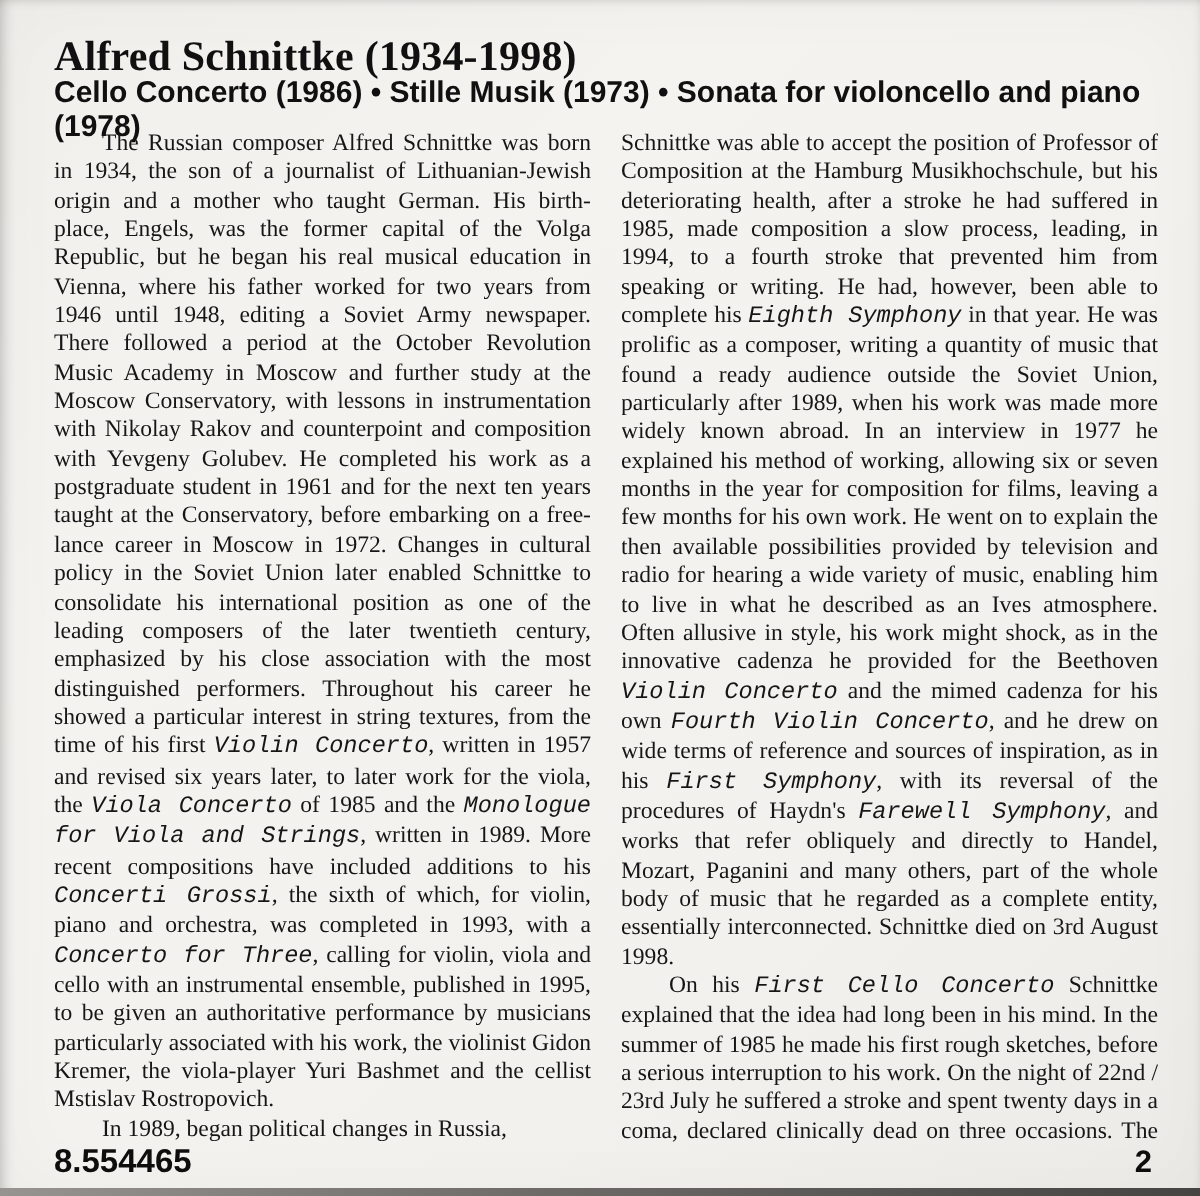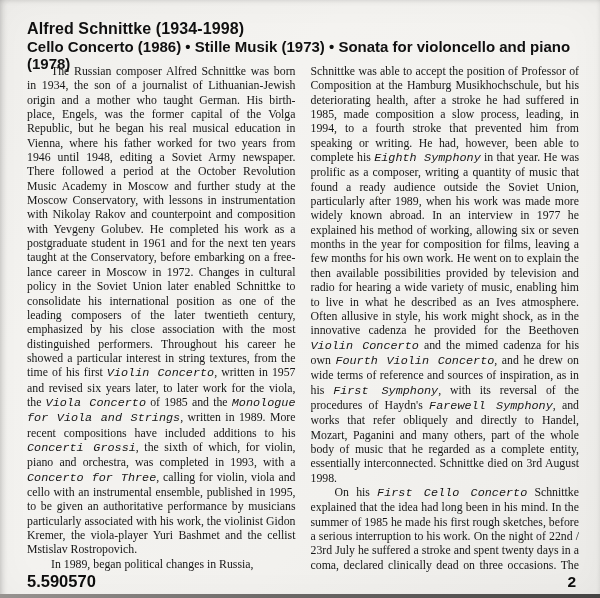--- a/index.html
+++ b/index.html
@@ -28,24 +28,25 @@
   .header {
     position: absolute;
     top: 19px;
     left: 27px;
     right: 20px;
     font-family: "Liberation Sans", sans-serif;
     font-weight: 700;
     color: #101010;
   }
   .title {
-    font-size: 16px;
+    font-size: 21px;
     line-height: 19px;
     letter-spacing: 0.1px;
     margin: 0;
+    font-family: Liberation Serif, serif;
   }
   .subtitle {
     font-size: 15px;
     line-height: 17px;
     margin: 0;
   }
   .columns {
     position: absolute;
     top: 64px;
     left: 27px;
@@ -108,19 +109,19 @@
       <p class="indent"><span>The Russian composer Alfred Schnittke was born in 1934, the son of a journalist of Lithuanian-Jewish origin and a mother who taught German. His birth-place, Engels, was the former capital of the Volga Republic, but he began his real musical education in Vienna, where his father worked for two years from 1946 until 1948, editing a Soviet Army newspaper. There followed a period at the October Revolution Music Academy in Moscow and further study at the Moscow Conservatory, with lessons in instrumentation with Nikolay Rakov and counterpoint and composition with Yevgeny Golubev. He completed his work as a postgraduate student in 1961 and for the next ten years taught at the Conservatory, before embarking on a free-lance career in Moscow in 1972. Changes in cultural policy in the Soviet Union later enabled Schnittke to consolidate his international position as one of the leading composers of the later twentieth century, emphasized by his close association with the most distinguished performers. Throughout his career he showed a particular interest in string textures, from the time of his first </span><i>Violin Concerto</i><span>, written in 1957 and revised six years later, to later work for the viola, the </span><i>Viola Concerto</i><span> of 1985 and the </span><i>Monologue for Viola and Strings</i><span>, written in 1989. More recent compositions have included additions to his </span><i>Concerti Grossi</i><span>, the sixth of which, for violin, piano and orchestra, was completed in 1993, with a </span><i>Concerto for Three</i><span>, calling for violin, viola and cello with an instrumental ensemble, published in 1995, to be given an authoritative performance by musicians particularly associated with his work, the violinist Gidon Kremer, the viola-player Yuri Bashmet and the cellist Mstislav Rostropovich.</span></p>
       <p class="indent"><span>In 1989, began political changes in Russia,</span></p>
     </div>
     <div class="column">
       <p><span>Schnittke was able to accept the position of Professor of Composition at the Hamburg Musikhochschule, but his deteriorating health, after a stroke he had suffered in 1985, made composition a slow process, leading, in 1994, to a fourth stroke that prevented him from speaking or writing. He had, however, been able to complete his </span><i>Eighth Symphony</i><span> in that year. He was prolific as a composer, writing a quantity of music that found a ready audience outside the Soviet Union, particularly after 1989, when his work was made more widely known abroad. In an interview in 1977 he explained his method of working, allowing six or seven months in the year for composition for films, leaving a few months for his own work. He went on to explain the then available possibilities provided by television and radio for hearing a wide variety of music, enabling him to live in what he described as an Ives atmosphere. Often allusive in style, his work might shock, as in the innovative cadenza he provided for the Beethoven </span><i>Violin Concerto</i><span> and the mimed cadenza for his own </span><i>Fourth Violin Concerto</i><span>, and he drew on wide terms of reference and sources of inspiration, as in his </span><i>First Symphony</i><span>, with its reversal of the procedures of Haydn's </span><i>Farewell Symphony</i><span>, and works that refer obliquely and directly to Handel, Mozart, Paganini and many others, part of the whole body of music that he regarded as a complete entity, essentially interconnected. Schnittke died on 3rd August 1998.</span></p>
       <p class="indent"><span>On his </span><i>First Cello Concerto</i><span> Schnittke explained that the idea had long been in his mind. In the summer of 1985 he made his first rough sketches, before a serious interruption to his work. On the night of 22nd / 23rd July he suffered a stroke and spent twenty days in a coma, declared clinically dead on three occasions. The power of speech returned slowly, at first only in</span></p>
     </div>
   </div>
 
   <div class="footer">
-    <span class="catalog">5.590570</span>
+    <span class="catalog">8.554465</span>
     <span class="pagenum">2</span>
   </div>
 
   <div class="scan-edge"></div>
 
 </div>
 
 </body></html>

